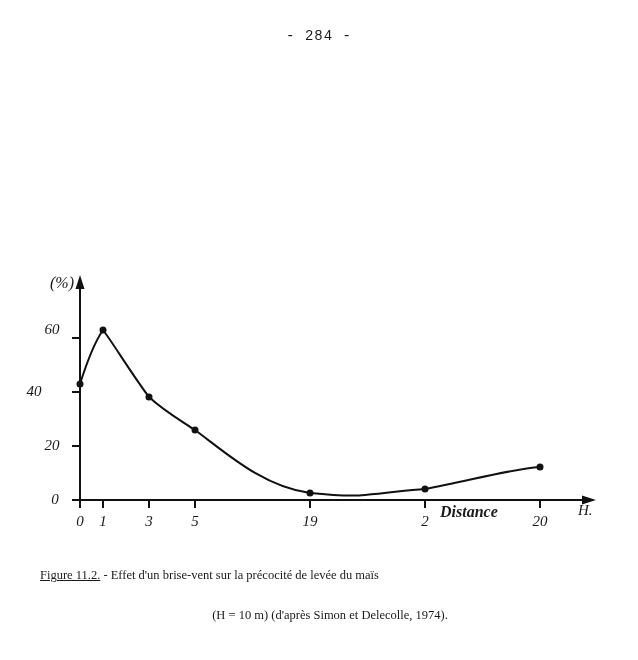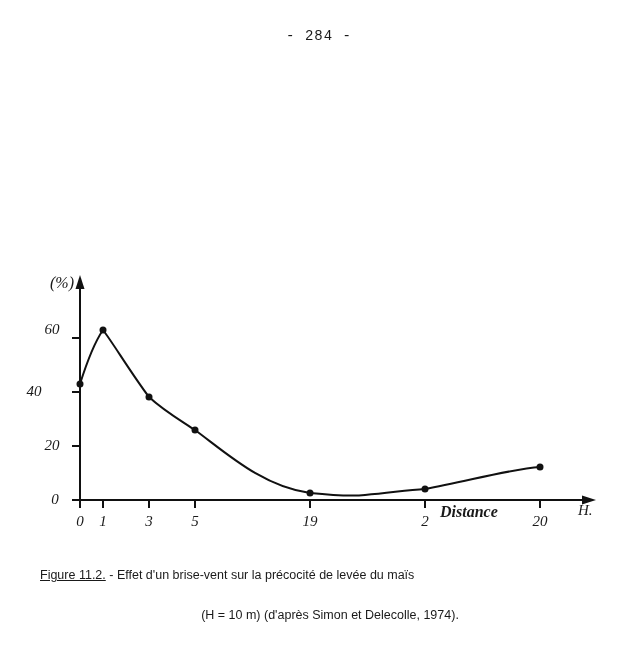--- a/index.html
+++ b/index.html
@@ -79,21 +79,21 @@
     font-size: 15px;
     color: #1a1a1a;
     text-align: center;
   }
 
   #caption {
     position: absolute;
     left: 40px;
     top: 565px;
     width: 560px;
-    font-family: Liberation Sans, sans-serif;
+    font-family: Liberation Serif, serif;
     font-size: 12.5px;
     line-height: 20px;
     color: #1a1a1a;
   }
   #caption-line1 {
     display: block;
   }
   #caption-line2 {
     display: block;
     text-align: center;

